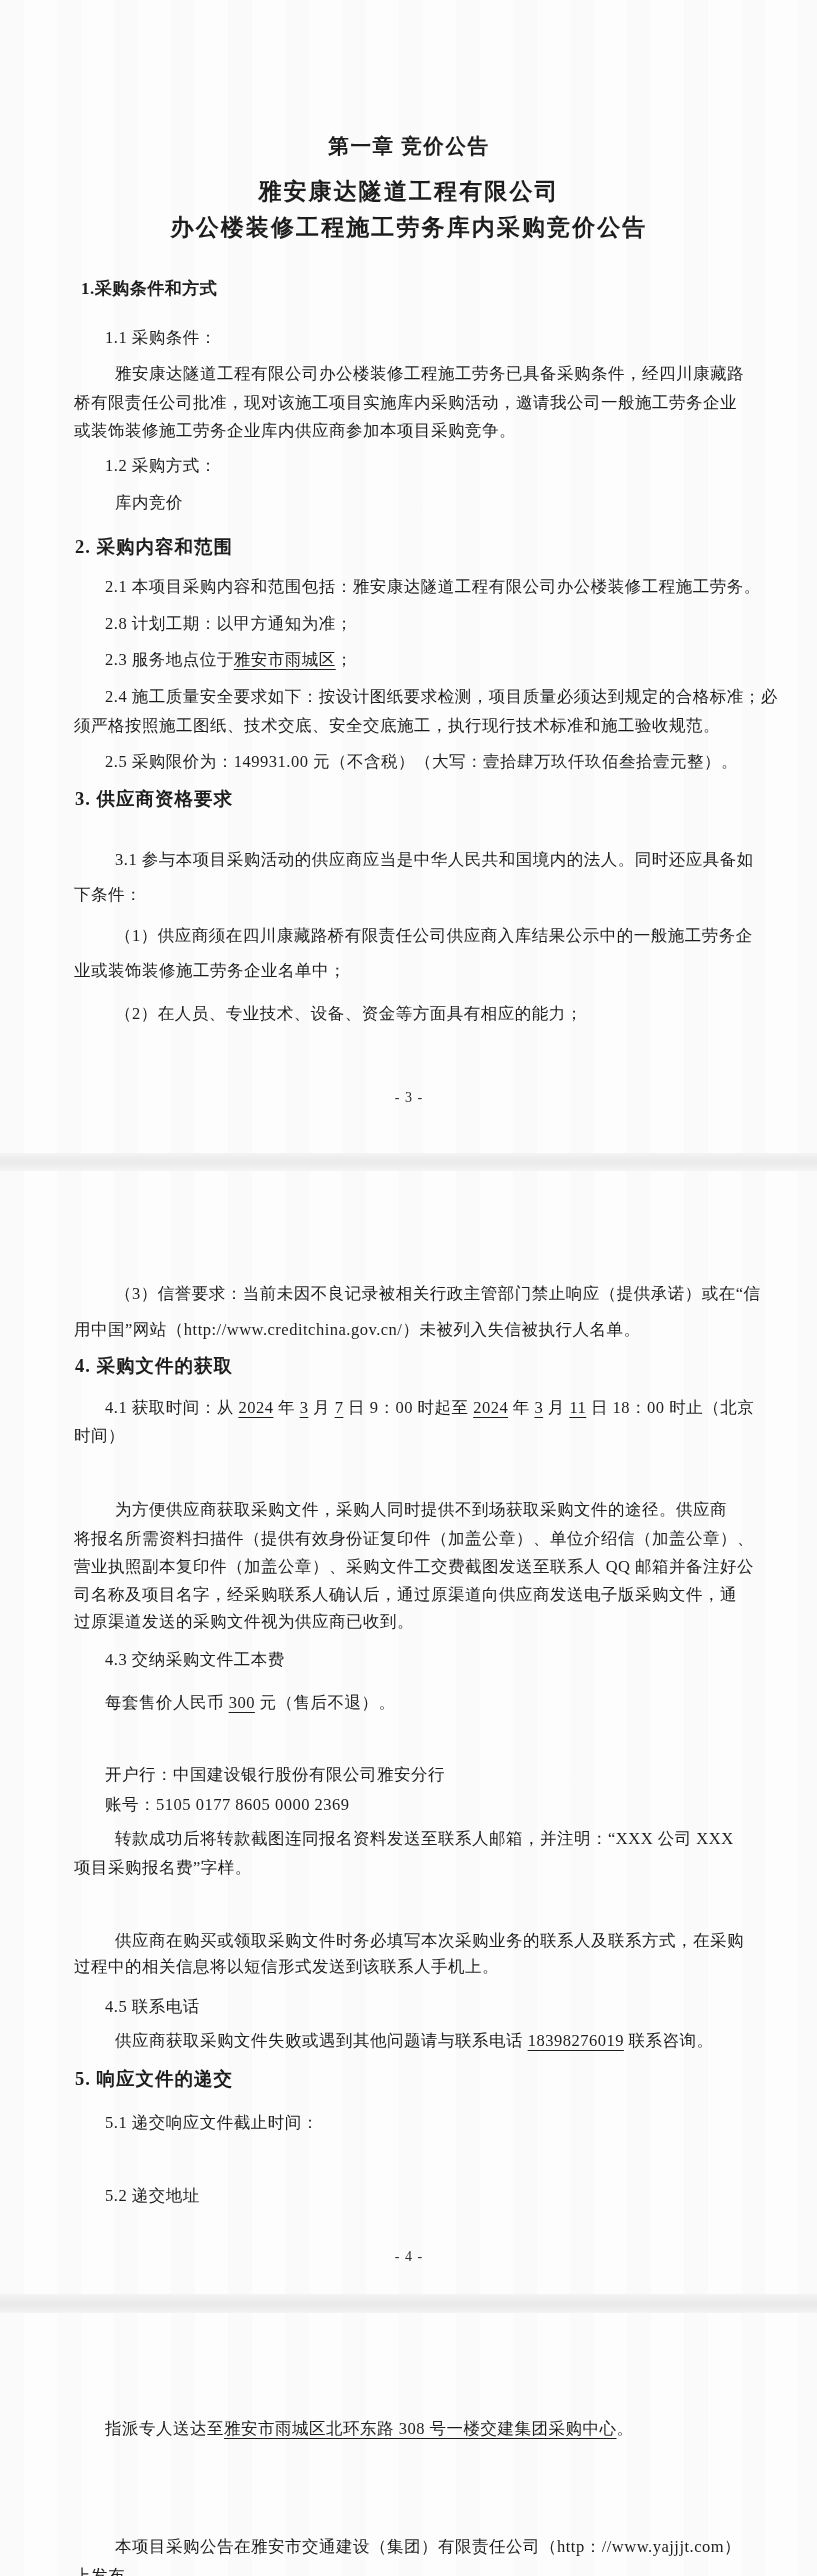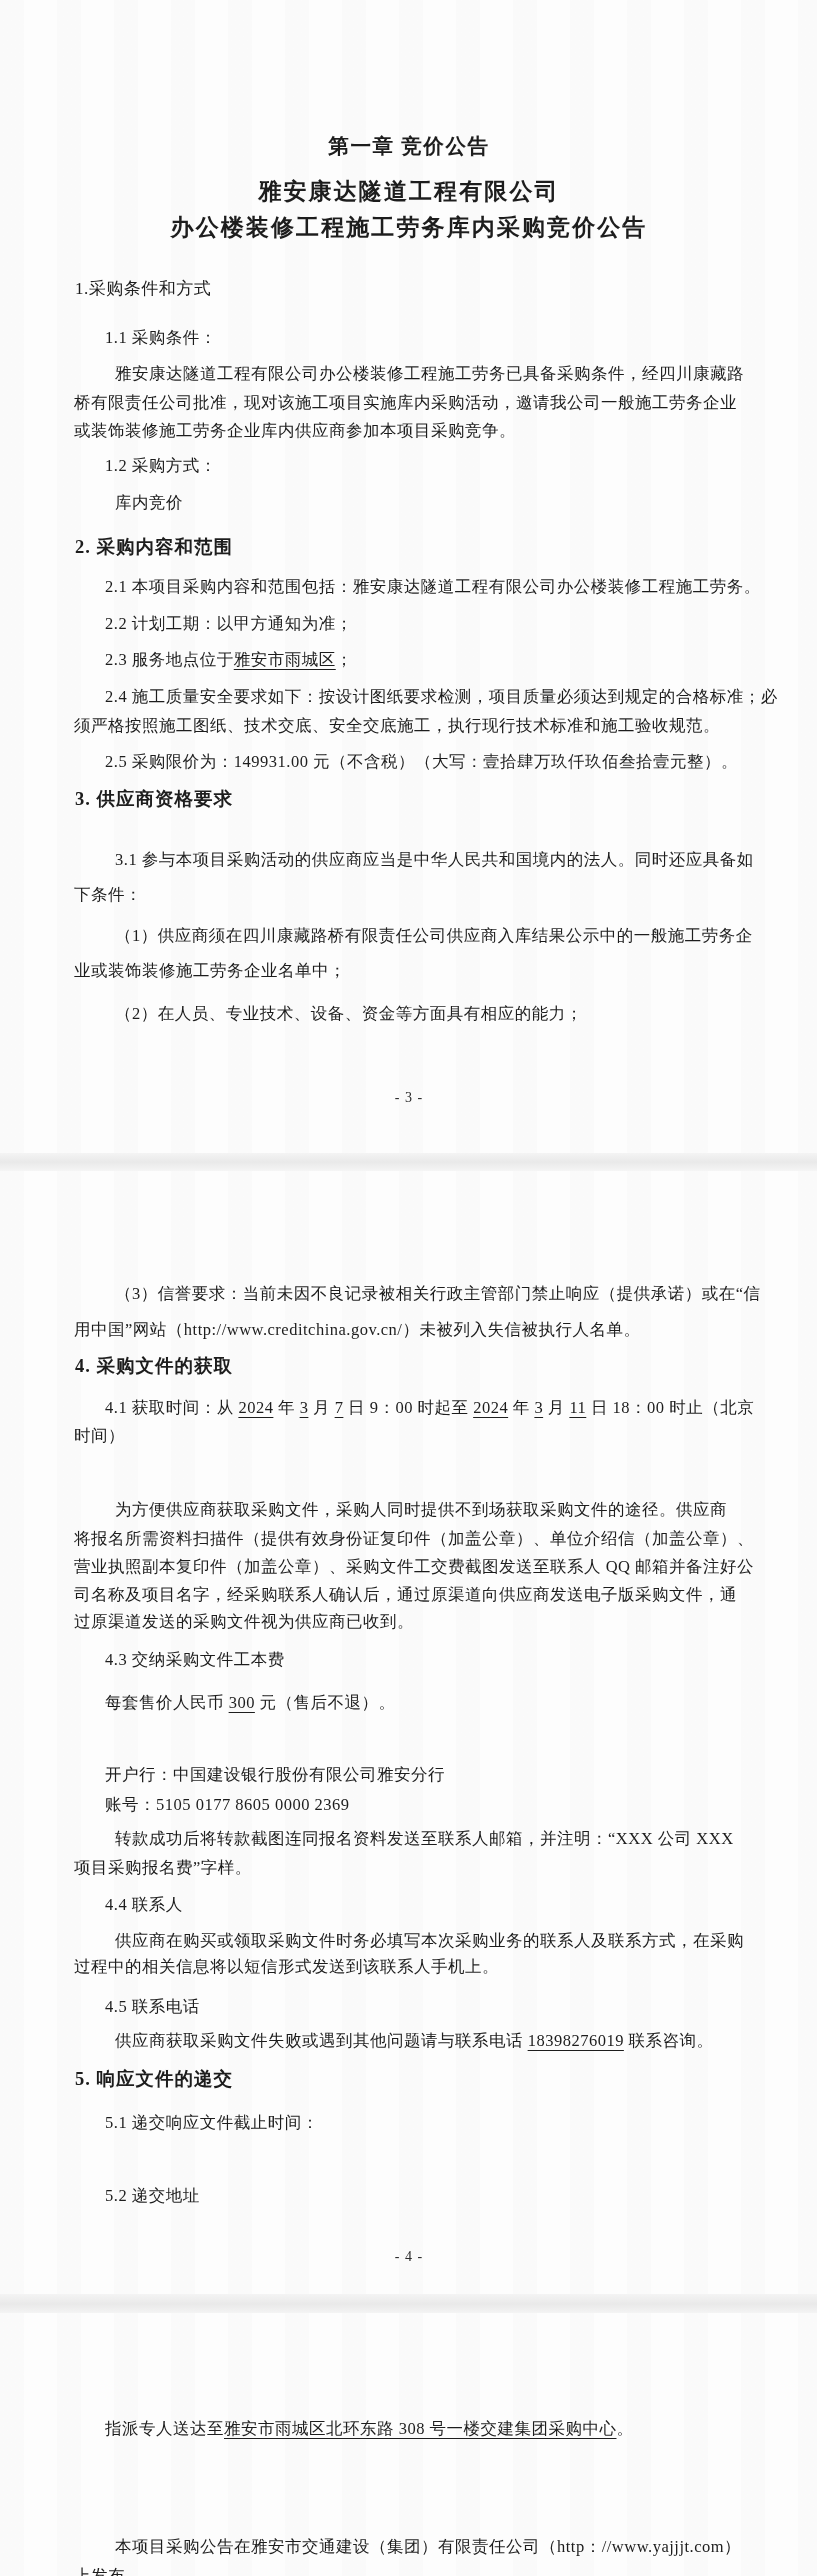--- a/index.html
+++ b/index.html
@@ -16,21 +16,21 @@
   }
   .gap{position:absolute;left:0;width:818px;background:linear-gradient(#f4f4f4,#e9e9e9 50%,#f5f5f5);}
   .line{position:absolute;left:74px;width:685px;font-size:16.5px;line-height:1.15;
     letter-spacing:0.5px;white-space:nowrap;color:#1d1d1d;}
   .ind1{left:105px;}
   .ind2{left:115px;}
   .center{left:0;width:818px;text-align:center;}
   .t1{font-size:20.6px;font-weight:bold;letter-spacing:1.5px;}
   .t2{font-size:23px;font-weight:bold;letter-spacing:2.1px;}
   .sec{left:75px;font-size:18.5px;font-weight:bold;letter-spacing:1px;}
-  .sec1{left:75px;font-size:17px;font-weight:400;letter-spacing:0.5px;}
+  .sec1{left:81px;font-size:17px;font-weight:700;letter-spacing:0.5px;}
   .footer{font-size:14px;letter-spacing:1px;color:#2a2a2a;}
   .u{text-decoration:underline;text-underline-offset:4.1px;text-decoration-thickness:1px;}
 </style>
 </head>
 <body>
 
 <div class="doc">
 
   <div class="pg" style="top:0;height:1153px;"></div>
   <div class="gap" style="top:1153px;height:17.5px;"></div>
@@ -45,21 +45,21 @@
   <div class="line sec1" style="top:279px">1.采购条件和方式</div>
   <div class="line ind1" style="top:329px">1.1 采购条件：</div>
   <div class="line ind2" style="top:365px">雅安康达隧道工程有限公司办公楼装修工程施工劳务已具备采购条件，经四川康藏路</div>
   <div class="line" style="top:394px">桥有限责任公司批准，现对该施工项目实施库内采购活动，邀请我公司一般施工劳务企业</div>
   <div class="line" style="top:422px">或装饰装修施工劳务企业库内供应商参加本项目采购竞争。</div>
   <div class="line ind1" style="top:457px">1.2 采购方式：</div>
   <div class="line ind2" style="top:494px">库内竞价</div>
 
   <div class="line sec" style="top:537px">2. 采购内容和范围</div>
   <div class="line ind1" style="top:578px">2.1 本项目采购内容和范围包括：雅安康达隧道工程有限公司办公楼装修工程施工劳务。</div>
-  <div class="line ind1" style="top:615px">2.2 计划工期：以甲方通知为准；</div>
+  <div class="line ind1" style="top:615px">2.8 计划工期：以甲方通知为准；</div>
   <div class="line ind1" style="top:651px"><span>2.3 服务地点位于</span><span class="u">雅安市雨城区</span><span>；</span></div>
   <div class="line ind1" style="top:688px">2.4 施工质量安全要求如下：按设计图纸要求检测，项目质量必须达到规定的合格标准；必</div>
   <div class="line" style="top:717px">须严格按照施工图纸、技术交底、安全交底施工，执行现行技术标准和施工验收规范。</div>
   <div class="line ind1" style="top:753px">2.5 采购限价为：149931.00 元（不含税）（大写：壹拾肆万玖仟玖佰叁拾壹元整）。</div>
 
   <div class="line sec" style="top:789px">3. 供应商资格要求</div>
   <div class="line ind2" style="top:851px">3.1 参与本项目采购活动的供应商应当是中华人民共和国境内的法人。同时还应具备如</div>
   <div class="line" style="top:886px">下条件：</div>
   <div class="line ind2" style="top:927px">（1）供应商须在四川康藏路桥有限责任公司供应商入库结果公示中的一般施工劳务企</div>
   <div class="line" style="top:962px">业或装饰装修施工劳务企业名单中；</div>
@@ -76,21 +76,20 @@
   <div class="line" style="top:1530px">将报名所需资料扫描件（提供有效身份证复印件（加盖公章）、单位介绍信（加盖公章）、</div>
   <div class="line" style="top:1558px">营业执照副本复印件（加盖公章）、采购文件工交费截图发送至联系人 QQ 邮箱并备注好公</div>
   <div class="line" style="top:1586px">司名称及项目名字，经采购联系人确认后，通过原渠道向供应商发送电子版采购文件，通</div>
   <div class="line" style="top:1613px">过原渠道发送的采购文件视为供应商已收到。</div>
   <div class="line ind1" style="top:1651px">4.3 交纳采购文件工本费</div>
   <div class="line ind1" style="top:1694px"><span>每套售价人民币 </span><span class="u">300</span><span> 元（售后不退）。</span></div>
   <div class="line ind1" style="top:1766px">开户行：中国建设银行股份有限公司雅安分行</div>
   <div class="line ind1" style="top:1796px">账号：5105 0177 8605 0000 2369</div>
   <div class="line ind2" style="top:1830px">转款成功后将转款截图连同报名资料发送至联系人邮箱，并注明：“XXX 公司 XXX</div>
   <div class="line" style="top:1859px">项目采购报名费”字样。</div>
-  <div class="line ind1" style="top:1896px">4.4 联系人</div>
   <div class="line ind2" style="top:1932px">供应商在购买或领取采购文件时务必填写本次采购业务的联系人及联系方式，在采购</div>
   <div class="line" style="top:1958px">过程中的相关信息将以短信形式发送到该联系人手机上。</div>
   <div class="line ind1" style="top:1998px">4.5 联系电话</div>
   <div class="line ind2" style="top:2032px"><span>供应商获取采购文件失败或遇到其他问题请与联系电话 </span><span class="u">18398276019</span><span> 联系咨询。</span></div>
 
   <div class="line sec" style="top:2069px">5. 响应文件的递交</div>
   <div class="line ind1" style="top:2114px">5.1 递交响应文件截止时间：</div>
   <div class="line ind1" style="top:2187px">5.2 递交地址</div>
   <div class="line center footer" style="top:2249px">- 4 -</div>
 

